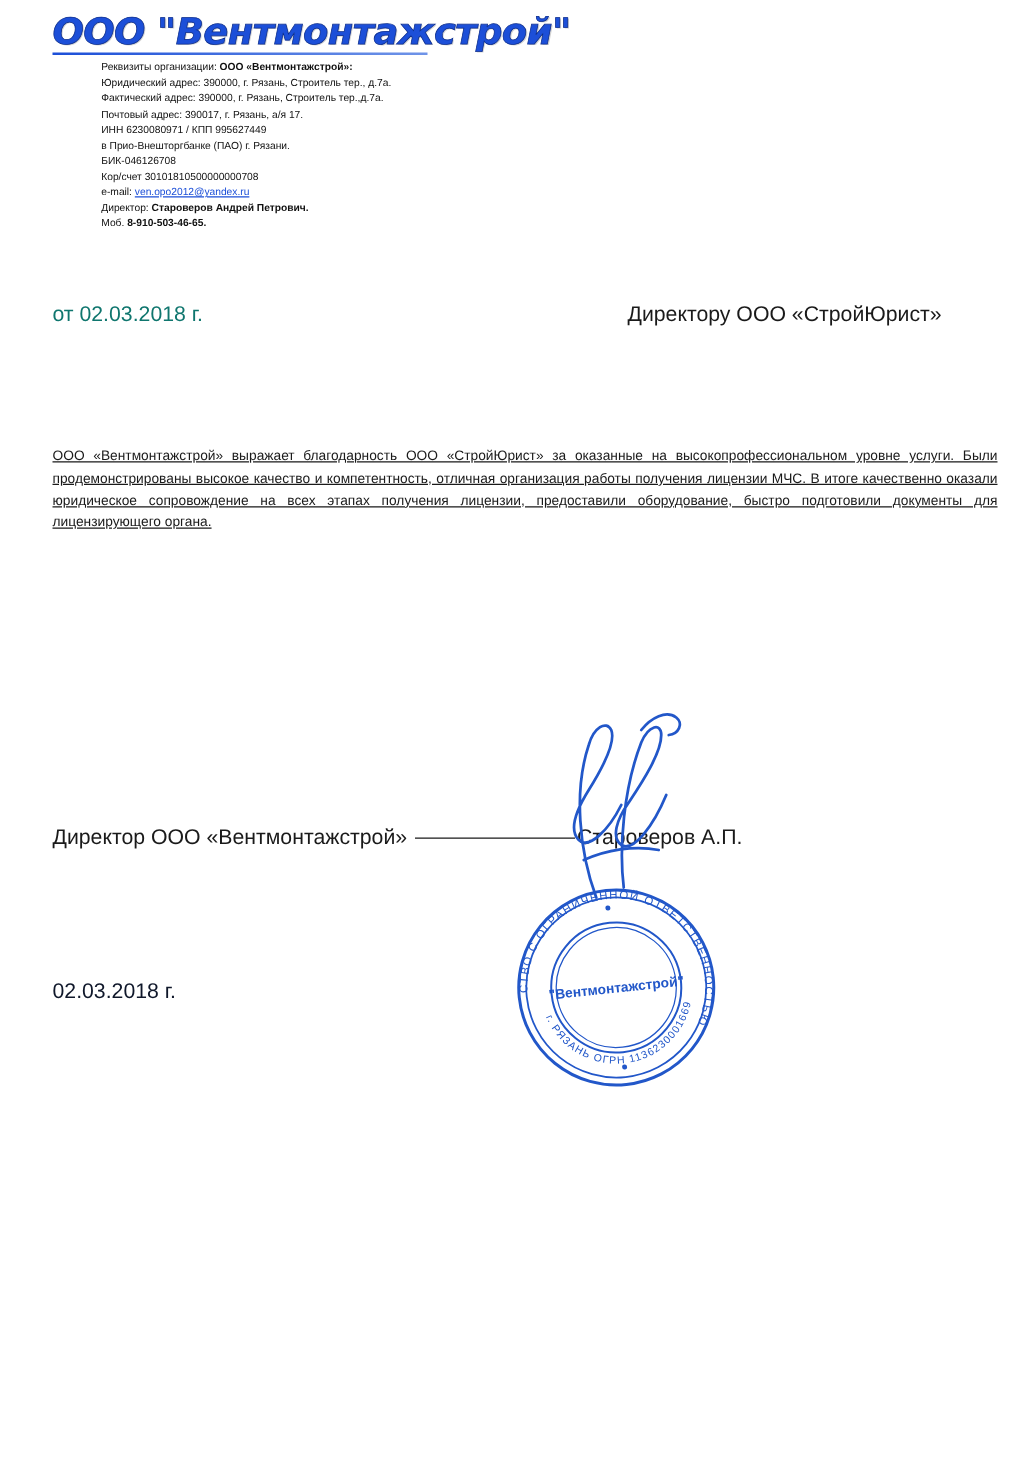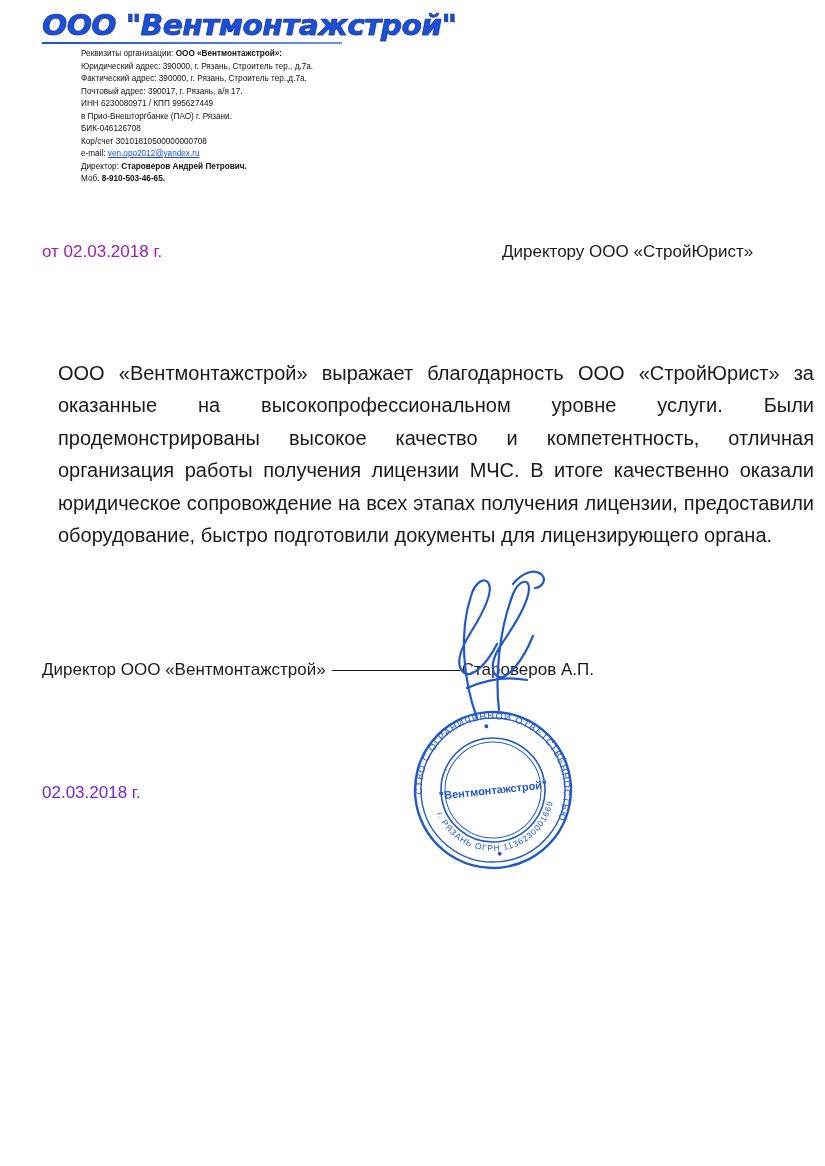--- a/index.html
+++ b/index.html
@@ -68,43 +68,44 @@
     color: #1c4fd8;
     text-decoration: underline;
   }
 
   
   .date-line {
     position: absolute;
     left: 42px;
     top: 242px;
     font-size: 17px;
-    color: #a21caf;
+    color: #0f766e;
   }
   .addressee {
     position: absolute;
     left: 489px;
     top: 242px;
     font-size: 17px;
     color: #1a1a1a;
     white-space: nowrap;
     margin-left: 13px;
   }
 
   
   .body-text {
     position: absolute;
-    left: 58px;
+    left: 42px;
     top: 357px;
     width: 756px;
-    font-size: 20px;
+    font-size: 11px;
     line-height: 1.62;
     text-align: justify;
     text-align-last: left;
     color: #1a1a1a;
+    text-decoration: underline;
   }
 
   
   .sign-row {
     position: absolute;
     left: 42px;
     top: 660px;
     font-size: 17px;
     color: #1a1a1a;
     white-space: nowrap;
@@ -114,21 +115,21 @@
     width: 128px;
     border-bottom: 1px solid #1a1a1a;
     margin: 0 2px 4px 6px;
   }
 
   .final-date {
     position: absolute;
     left: 42px;
     top: 783px;
     font-size: 17px;
-    color: #6d28d9;
+    color: #0f172a;
   }
 
   
   .scribble {
     position: absolute;
     left: 415px;
     top: 560px;
     width: 150px;
     height: 160px;
     pointer-events: none;

